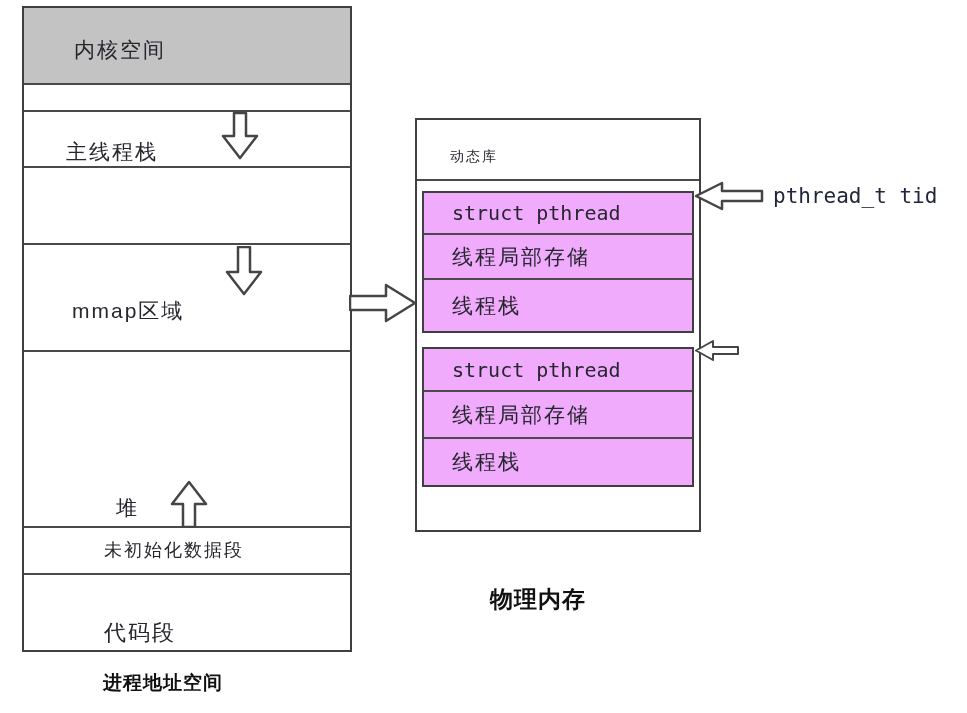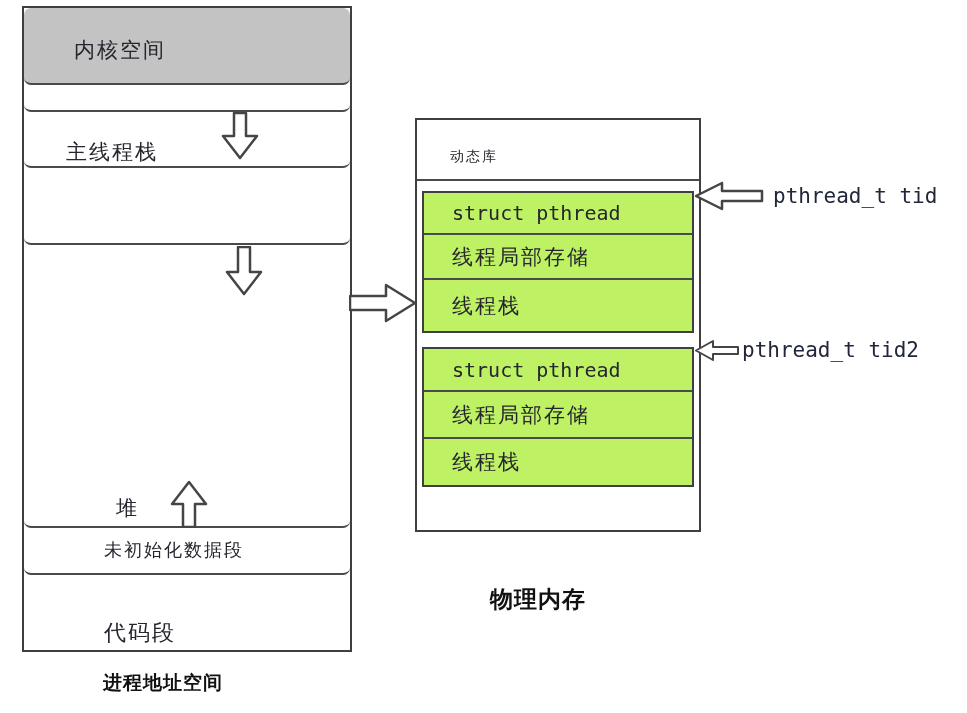--- a/index.html
+++ b/index.html
@@ -22,21 +22,20 @@
     width: 330px; height: 646px;
     border: 2px solid #3f3f3f;
     background: #ffffff;
   }
   .seg {
     position: absolute;
     left: 0; width: 100%;
     border-bottom: 2px solid #4a4a4a;
     font-size: 21px;
     letter-spacing: 2px;
-    border-radius: 7px;
   }
   .seg-kernel   { top: 0;     height: 77px;  background: #c3c3c3; }
   .seg-band     { top: 77px;  height: 27px; }
   .seg-mainstk  { top: 104px; height: 56px; }
   .seg-empty1   { top: 160px; height: 77px; }
   .seg-mmap     { top: 237px; height: 107px; }
   .seg-heap     { top: 344px; height: 176px; }
   .seg-bss      { top: 520px; height: 47px; }
   .seg-data     { top: 567px; height: 37px; }
   .seg-code     { top: 604px; height: 38px; border-bottom: none; }
@@ -60,21 +59,21 @@
     position: absolute;
     left: 0; top: 0; width: 100%; height: 61px;
     border-bottom: 2px solid #4a4a4a;
     font-size: 14px; letter-spacing: 2px;
   }
   .dynlib-label { position: absolute; left: 33px; top: 28px; white-space: nowrap; }
   .thread-block {
     position: absolute;
     left: 5px; width: 272px;
     border: 2px solid #3f3f3f;
-    background: #bef264;
+    background: #f0abfc;
   }
   .thread-block-1 { top: 71px;  height: 142px; }
   .thread-block-2 { top: 227px; height: 140px; }
   .tb-row {
     display: flex; align-items: center;
     padding-left: 28px;
     border-bottom: 2px solid #4a4a4a;
     font-size: 21px; letter-spacing: 2px;
     overflow: hidden;
   }
@@ -128,20 +127,23 @@
     </div>
 
     <div class="seg seg-band"></div>
 
     <div class="seg seg-mainstk">
       <span class="seg-label mainstk-label">主线程栈</span>
     </div>
 
     <div class="seg seg-empty1"></div>
 
+    <div class="seg seg-mmap">
+      <span class="seg-label mmap-label">mmap区域</span>
+    </div>
 
     <div class="seg seg-heap">
       <span class="seg-label heap-label">堆</span>
     </div>
 
     <div class="seg seg-bss">
       <span class="seg-label bss-label">未初始化数据段</span>
     </div>
 
 
@@ -167,21 +169,20 @@
     <div class="thread-block thread-block-2">
       <div class="tb-row mono">struct pthread</div>
       <div class="tb-row">线程局部存储</div>
       <div class="tb-row">线程栈</div>
     </div>
   </div>
 
   <div class="caption memory-caption">物理内存</div>
 
   <div class="pointer-label tid-label">pthread_t tid</div>
-  <div class="pointer-label tid2-label">pthread_t tid2</div>
 
   <div class="arrow arrow-down-mainstk">
     <svg width="40" height="48" viewBox="0 0 40 48">
       <path d="M14 1 H26 V24 H37 L20 46 L3 24 H14 Z" fill="#ffffff" stroke="#454545" stroke-width="2.5" stroke-linejoin="round"></path>
     </svg>
   </div>
 
   <div class="arrow arrow-down-mmap">
     <svg width="40" height="50" viewBox="0 0 40 50">
       <path d="M14 1 H26 V26 H37 L20 48 L3 26 H14 Z" fill="#ffffff" stroke="#454545" stroke-width="2.5" stroke-linejoin="round"></path>

